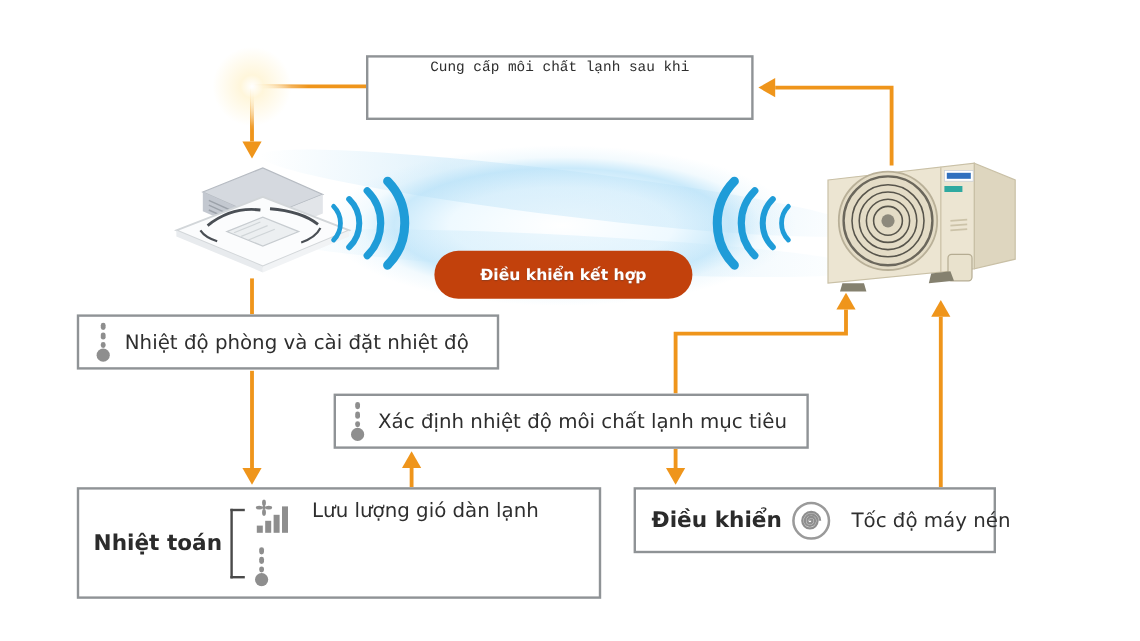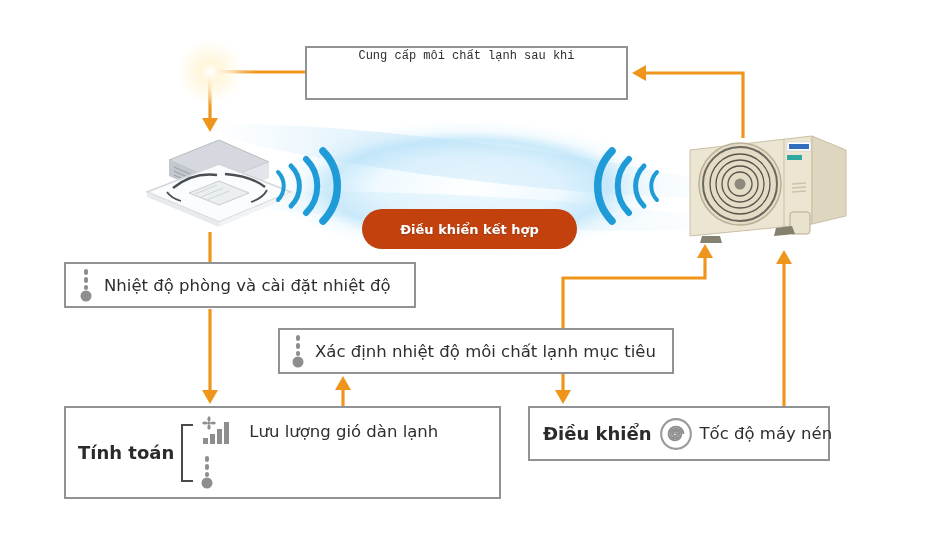--- a/index.html
+++ b/index.html
@@ -29,21 +29,21 @@
     display:flex;align-items:center;font-size:16.5px;white-space:nowrap;
   }
   .box-top{left:305px;top:46px;width:323px;height:54px;flex-direction:column;justify-content:flex-start;
     font-size:12px;line-height:1.38;text-align:center;white-space:normal;font-family:Liberation Mono, monospace;}
   .box-room{left:64px;top:262px;width:352px;height:46px;padding-left:13px;gap:11px;}
   .box-target{left:278px;top:328px;width:396px;height:46px;padding-left:11px;gap:10px;}
   .box-calc{left:64px;top:406px;width:437px;height:93px;padding-left:12px;gap:7px;}
   .box-control{left:528px;top:406px;width:302px;height:55px;padding-left:13px;gap:6px;}
   .bold-title{font-weight:bold;font-size:18px;color:#2b2b2b;}
   .calc-rows{display:flex;flex-direction:column;gap:9px;}
-  .calc-row{display:flex;align-items:center;gap:11px;}
+  .calc-row{display:flex;gap:11px;}
   .bracket{width:12px;height:58px;border-left:2.5px solid #4a4a4a;border-top:2.5px solid #4a4a4a;
     border-bottom:2.5px solid #4a4a4a;box-sizing:border-box;}
   
   .pill{
     left:362px;top:167px;width:215px;height:40px;border-radius:21px;background:#c2410c;z-index:5;
     display:flex;align-items:center;justify-content:center;color:#fff;font-weight:bold;font-size:13px;
     text-shadow:0 1px 1px rgba(0,60,100,.25);white-space:nowrap;margin-top:42px;
   }
   
   .flare{
@@ -163,21 +163,21 @@
     <svg class="icon" width="14" height="34" viewBox="0 0 14 34" fill="#8E8E8E">
       <rect x="5" y="1" width="4" height="6" rx="2"></rect>
         <rect x="5" y="9" width="4" height="6" rx="2"></rect>
       <rect x="5" y="17" width="4" height="5" rx="2"></rect>
         <circle cx="7" cy="28" r="5.5"></circle>
     </svg>
     <span>Xác định nhiệt độ môi chất lạnh mục tiêu</span>
   </div>
 
   <div class="abs label-box box-calc">
-    <span class="bold-title">Tính toán</span>
+    <span class="bold-title">Nhiệt toán</span>
     <div class="bracket"></div>
     <div class="calc-rows">
       <div class="calc-row">
         <svg class="icon" width="38" height="30" viewBox="0 0 38 30" fill="#8E8E8E">
           <rect x="3" y="22" width="5" height="6"></rect>
             <rect x="10" y="18" width="5" height="10"></rect>
           <rect x="17" y="13" width="5" height="15"></rect>
             <rect x="24" y="6" width="5" height="22"></rect>
           <g transform="translate(9,7)">
             <circle r="1.6"></circle>
@@ -199,18 +199,18 @@
       </div>
     </div>
   </div>
 
   <div class="abs label-box box-control">
     <span class="bold-title">Điều khiển</span>
     <svg class="icon" width="36" height="36" viewBox="0 0 34 34" fill="none">
       <circle cx="17" cy="17" r="14" stroke="#9A9A9A" stroke-width="2"></circle>
       <path d="M16 17 a1 1 0 0 1 2 0 a2 2 0 0 1 -4 0 a3 3 0 0 1 6 0 a4 4 0 0 1 -8 0 a5 5 0 0 1 10 0 a6 6 0 0 1 -12 0 a7 7 0 0 1 14 0" stroke="#8E8E8E" stroke-width="1.8"></path>
     </svg>
-    <span style="">Tốc độ máy nén</span>
+    <span style="margin-left:10px">Tốc độ máy nén</span>
   </div>
 
   <div class="abs flare"></div>
 
 </div>
 
 </body></html>

